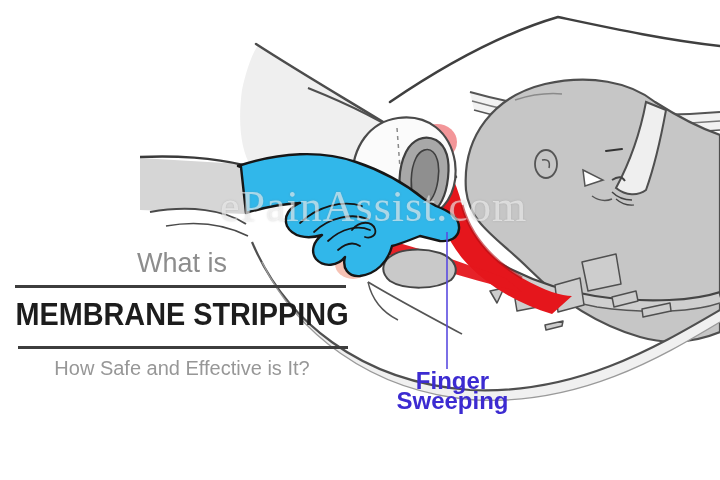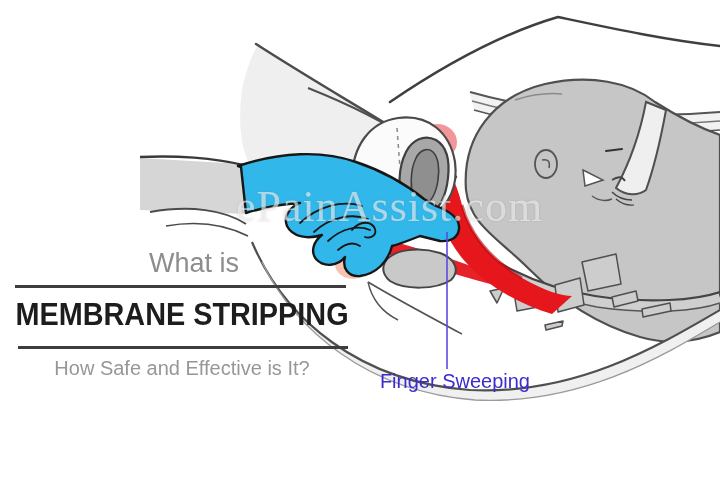--- a/index.html
+++ b/index.html
@@ -2,44 +2,44 @@
 <html><head>
 <meta charset="utf-8">
 <style>
   html,body{margin:0;padding:0;background:#fff;}
   #stage{
     position:relative;width:720px;height:480px;background:#ffffff;
     overflow:hidden;font-family:"Liberation Sans",sans-serif;
   }
   #illustration{position:absolute;left:0;top:0;}
   .watermark{
-    position:absolute;left:236px;top:181px;width:470px;
+    position:absolute;left:220px;top:181px;width:470px;
     font-family:"Liberation Serif",serif;font-size:44px;letter-spacing:1px;
     color:rgba(255,255,255,0.55);text-shadow:0 0 2px rgba(130,130,130,0.35);
     white-space:nowrap;pointer-events:none;
   }
   .eyebrow{
     position:absolute;left:0;top:248px;width:364px;text-align:center;
-    font-size:27px;color:#8d8d8d;font-weight:500;padding-left:12px;
+    font-size:27px;color:#8d8d8d;font-weight:500;
   }
   .rule{position:absolute;height:3px;background:#3d3d3d;}
   .rule1{left:15px;top:285px;width:331px;}
   .rule2{left:18px;top:346px;width:330px;}
   .maintitle{
     position:absolute;left:0;top:297px;width:364px;text-align:center;
     font-size:31px;font-weight:700;color:#1d1d1d;letter-spacing:0px;
     transform:scaleX(0.93);transform-origin:center;white-space:nowrap;
   }
   .subtitle{
     position:absolute;left:0;top:357px;width:364px;text-align:center;
     font-size:20px;color:#979797;font-weight:500;
   }
   .callout{
-    position:absolute;left:375px;top:371px;width:155px;text-align:right;
-    font-size:20px;font-weight:400;color:#3c2bd1;line-height:20px;
+    position:absolute;left:375px;top:371px;width:155px;text-align:center;
+    font-size:24px;font-weight:700;color:#3c2bd1;line-height:20px;
   }
 </style>
 </head>
 <body>
 
 <div id="stage">
 
   <svg id="illustration" width="720" height="480" viewBox="0 0 720 480" xmlns="http://www.w3.org/2000/svg">
 
     <g>

